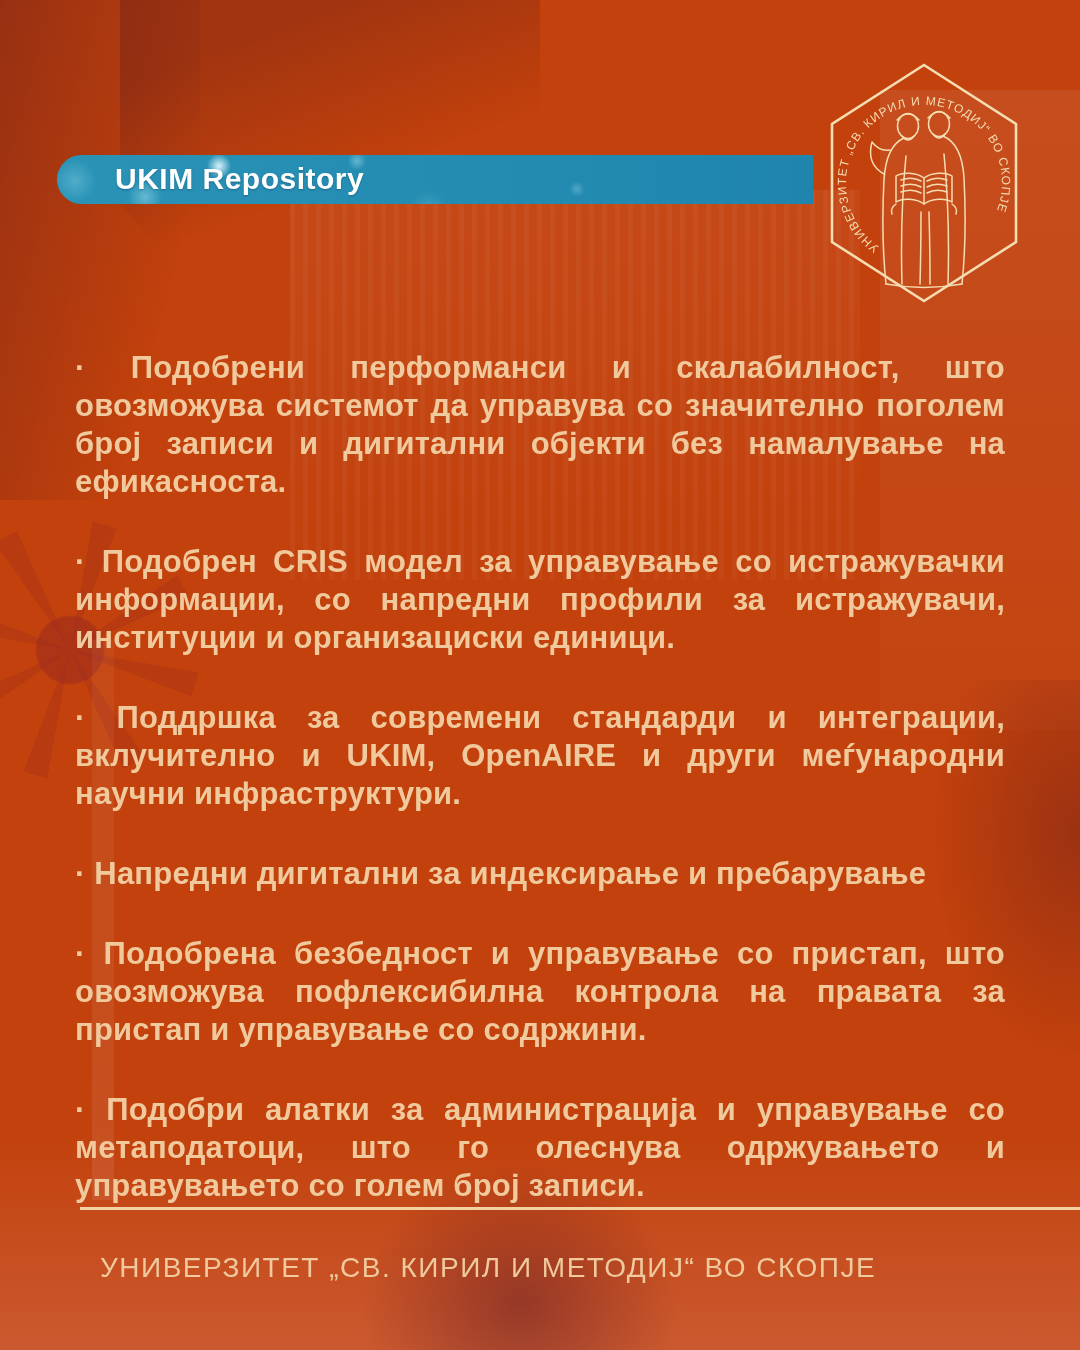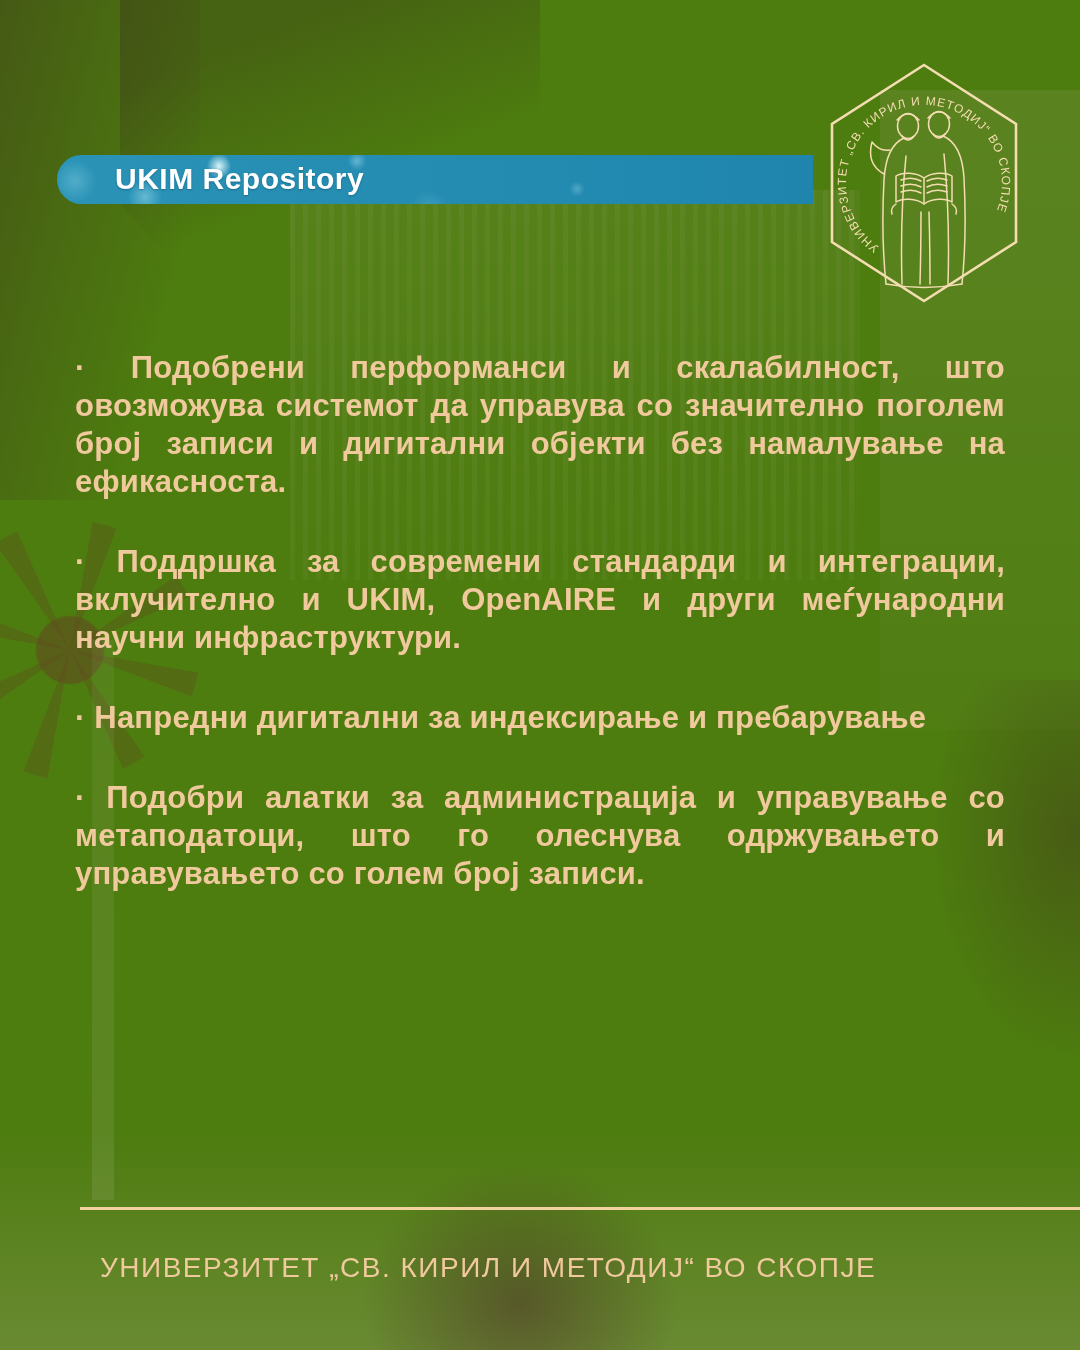--- a/index.html
+++ b/index.html
@@ -1,21 +1,21 @@
 <!DOCTYPE html>
 <html><head>
 <meta charset="utf-8">
 <title>UKIM Repository</title>
 <style>
   html,body { margin:0; padding:0; background:#3a0b22; }
   .canvas {
     position:relative;
     width:1080px; height:1350px;
     margin:0 auto;
-    background:#4d7c0f;
+    background:#c2410c;
     overflow:hidden;
     font-family:"Liberation Sans","DejaVu Sans",sans-serif;
   }
 
   
   .bg-layer { position:absolute; pointer-events:none; }
   .ph-wall-left {
     left:0; top:0; width:200px; height:500px;
     background:linear-gradient(105deg, rgba(52,9,34,.30), rgba(52,9,34,0) 75%);
   }
@@ -163,21 +163,23 @@
         <path d="M23,6 Q12,2 3,7"></path>
 
         <path d="M-28,18 q-6,4 -4,10"></path>
         <path d="M28,18 q6,4 4,10"></path>
       </g>
     </svg>
   </div>
 
   <div class="content">
     <p>· Подобрени перформанси и скалабилност, што овозможува системот да управува со значително поголем број записи и дигитални објекти без намалување на ефикасноста.</p>
+    <p>· Подобрен CRIS модел за управување со истражувачки информации, со напредни профили за истражувачи, институции и организациски единици.</p>
     <p>· Поддршка за современи стандарди и интеграции, вклучително и UKIM, OpenAIRE и други меѓународни научни инфраструктури.</p>
     <p>· Напредни дигитални за индексирање и пребарување</p>
+    <p>· Подобрена безбедност и управување со пристап, што овозможува пофлексибилна контрола на правата за пристап и управување со содржини.</p>
     <p>· Подобри алатки за администрација и управување со метаподатоци, што го олеснува одржувањето и управувањето со голем број записи.</p>
   </div>
 
   <div class="footer-line"></div>
   <div class="footer-name">УНИВЕРЗИТЕТ „СВ. КИРИЛ И МЕТОДИЈ“ ВО СКОПЈЕ</div>
 
 </div>
 
 </body></html>

